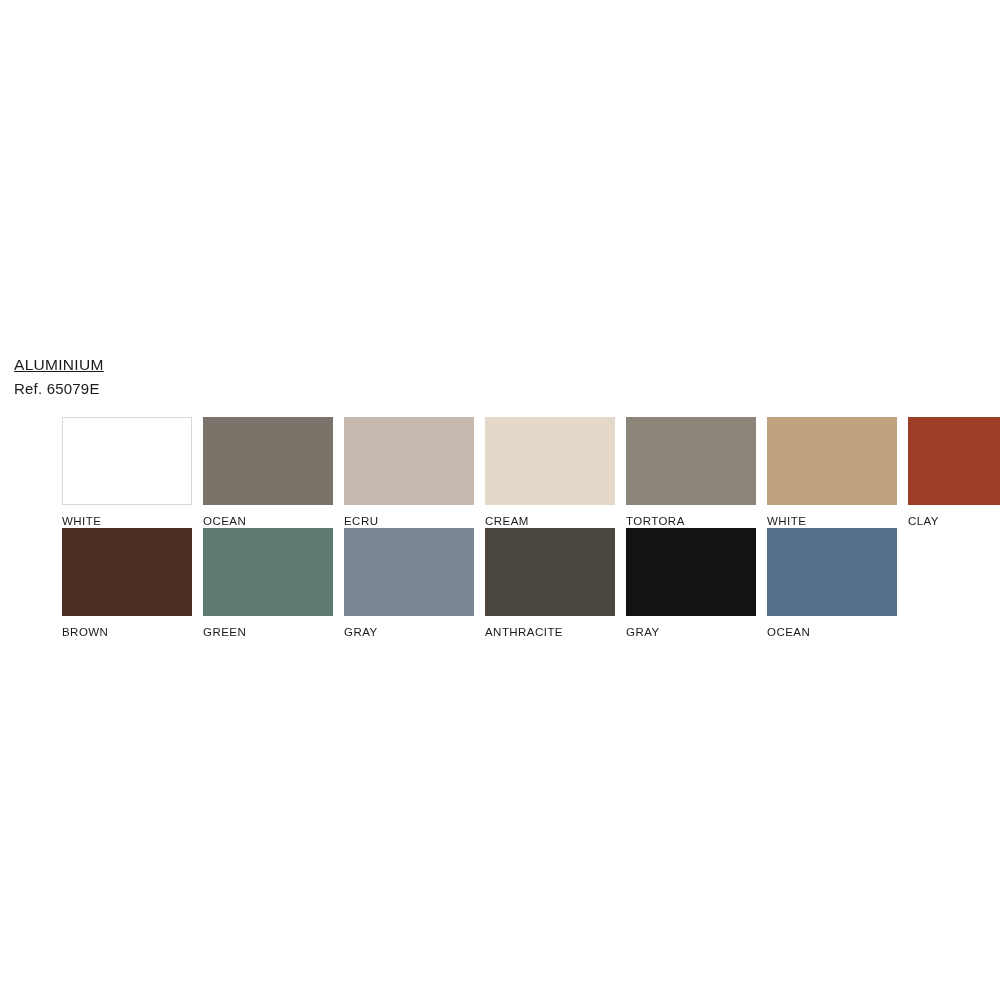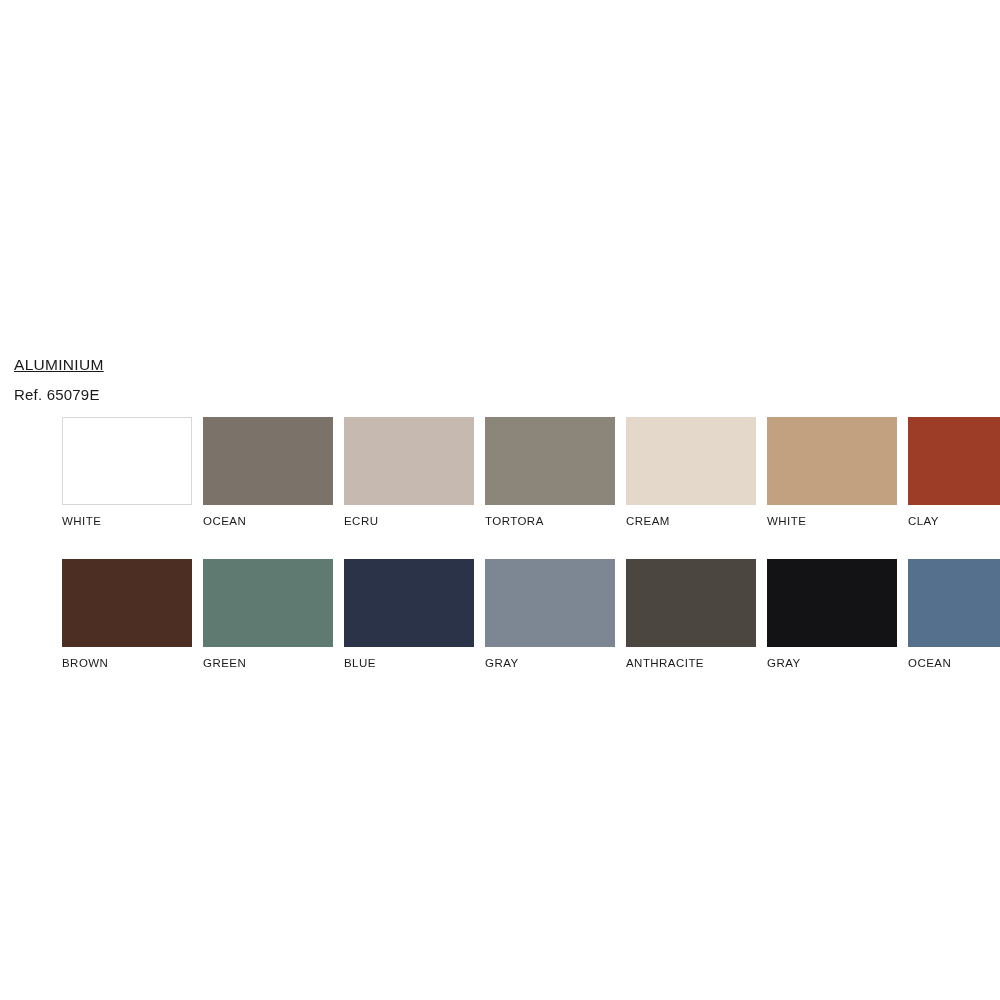--- a/index.html
+++ b/index.html
@@ -35,38 +35,37 @@
     color: #1a1a1a;
     letter-spacing: 0.3px;
     white-space: nowrap;
     text-decoration: underline;
   }
   .material-ref {
     font-size: 15px;
     line-height: 20px;
     color: #1a1a1a;
     letter-spacing: 0.2px;
-    margin-top: 10px;
+    margin-top: 4px;
     white-space: nowrap;
   }
 
   
   .palette {
     position: absolute;
     left: 14px;
     top: 417px;
     width: 980px;
   }
   .swatch-row {
     display: flex;
     align-items: flex-start;
     padding-left: 48px;
   }
   .swatch-row + .swatch-row {
-    margin-top: 31px;
   }
   .swatch-cell {
     width: 130px;
     margin-right: 11px;
     flex: 0 0 130px;
   }
   .swatch-cell:last-child {
     margin-right: 0;
   }
   .swatch-chip {
@@ -106,48 +105,44 @@
         </div>
         <div class="swatch-cell">
           <div class="swatch-chip" style="background: rgb(123, 115, 106);"></div>
           <div class="swatch-label">OCEAN</div>
         </div>
         <div class="swatch-cell">
           <div class="swatch-chip" style="background: rgb(198, 186, 176);"></div>
           <div class="swatch-label">ECRU</div>
         </div>
         <div class="swatch-cell">
+          <div class="swatch-chip" style="background: rgb(227, 216, 201);"></div>
+          <div class="swatch-label">CREAM</div>
+        </div>
+        <div class="swatch-cell">
           <div class="swatch-chip" style="background: rgb(139, 133, 122);"></div>
           <div class="swatch-label">TORTORA</div>
-        </div>
-        <div class="swatch-cell">
-          <div class="swatch-chip" style="background: rgb(227, 216, 201);"></div>
-          <div class="swatch-label">CREAM</div>
         </div>
         <div class="swatch-cell">
           <div class="swatch-chip" style="background: rgb(194, 161, 129);"></div>
           <div class="swatch-label">WHITE</div>
         </div>
         <div class="swatch-cell">
           <div class="swatch-chip" style="background: rgb(157, 61, 40);"></div>
           <div class="swatch-label">CLAY</div>
         </div>
       </div>
       <div class="swatch-row">
         <div class="swatch-cell">
           <div class="swatch-chip" style="background: rgb(76, 46, 34);"></div>
           <div class="swatch-label">BROWN</div>
         </div>
         <div class="swatch-cell">
           <div class="swatch-chip" style="background: rgb(94, 122, 113);"></div>
           <div class="swatch-label">GREEN</div>
-        </div>
-        <div class="swatch-cell">
-          <div class="swatch-chip" style="background: rgb(42, 51, 72);"></div>
-          <div class="swatch-label">BLUE</div>
         </div>
         <div class="swatch-cell">
           <div class="swatch-chip" style="background: rgb(124, 135, 147);"></div>
           <div class="swatch-label">GRAY</div>
         </div>
         <div class="swatch-cell">
           <div class="swatch-chip" style="background: rgb(76, 70, 65);"></div>
           <div class="swatch-label">ANTHRACITE</div>
         </div>
         <div class="swatch-cell">

